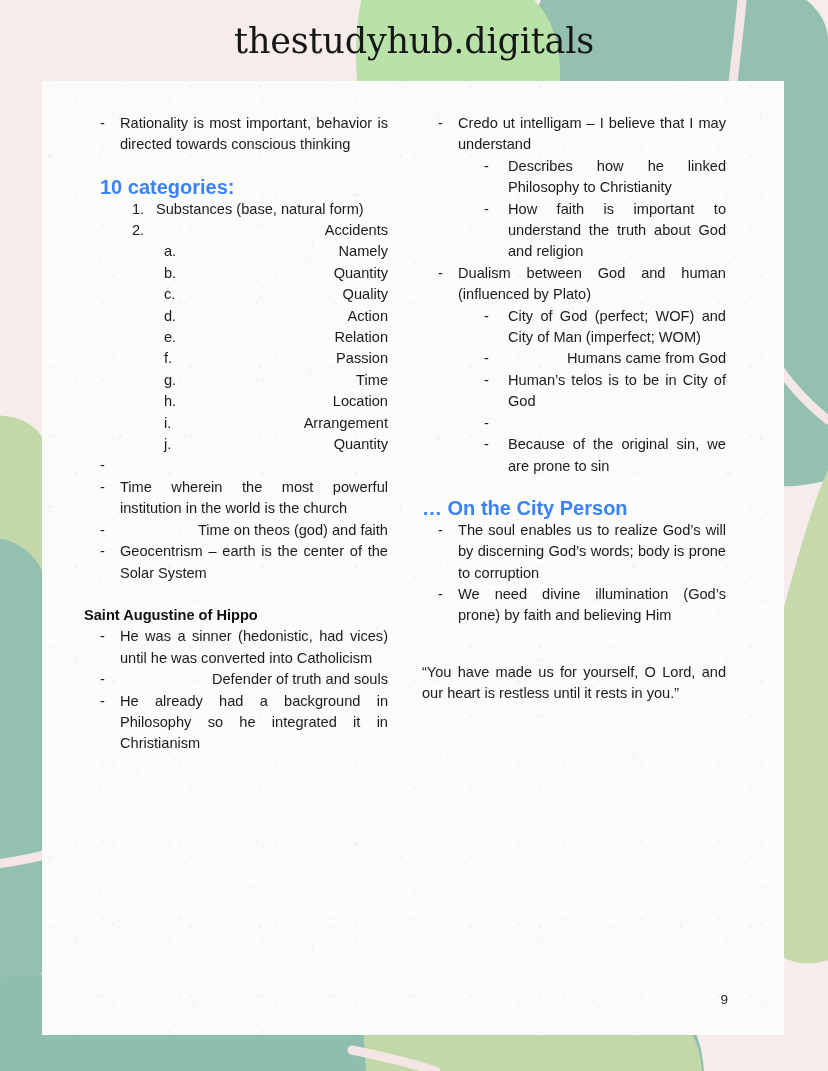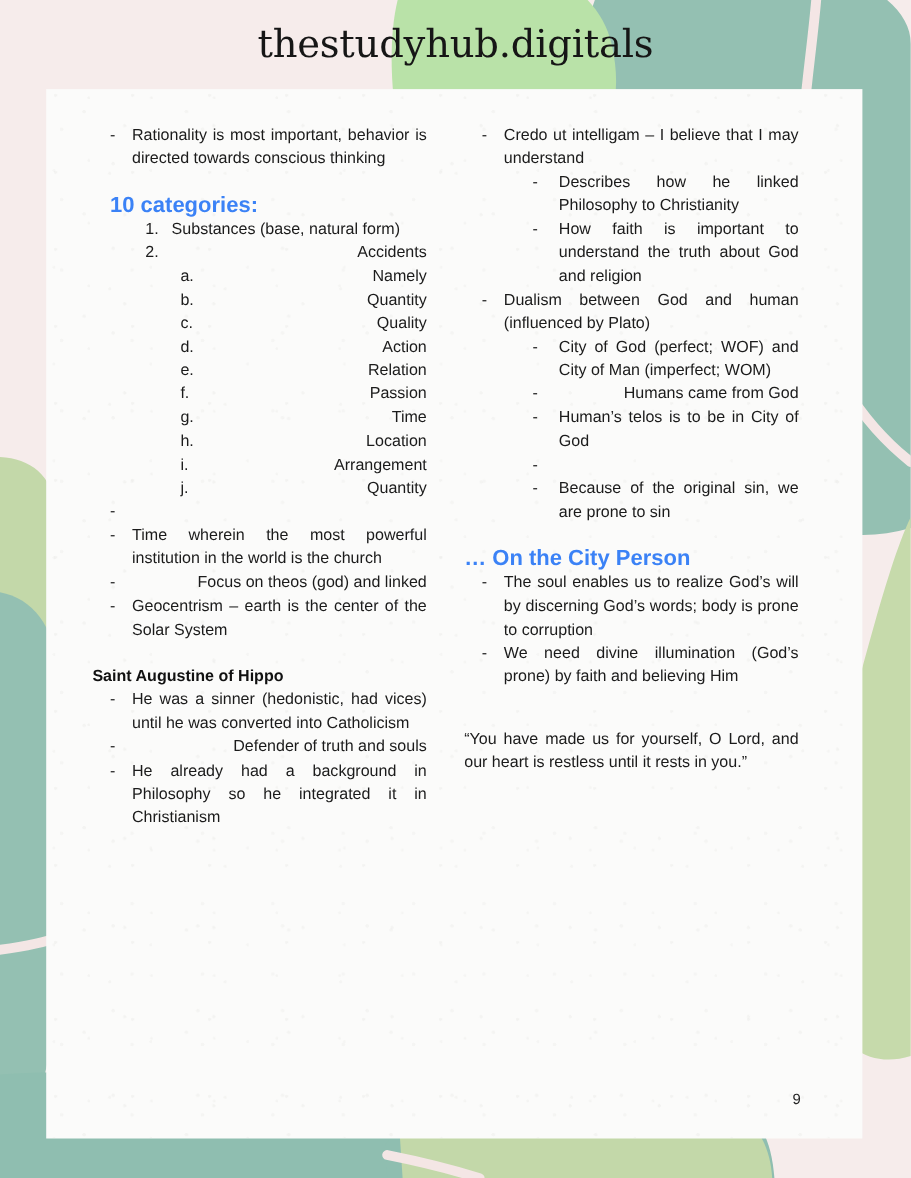--- a/index.html
+++ b/index.html
@@ -265,21 +265,21 @@
 
       <div class="row lvl1">
         <span class="marker">-</span>
       </div>
       <div class="row lvl1">
         <span class="marker">-</span>
         <span class="body">Time wherein the most powerful institution in the world is the church</span>
       </div>
       <div class="row lvl1">
         <span class="marker">-</span>
-        <span class="body left">Focus on theos (god) and linked</span>
+        <span class="body left">Time on theos (god) and faith</span>
       </div>
       <div class="row lvl1">
         <span class="marker">-</span>
         <span class="body">Geocentrism – earth is the center of the Solar System</span>
       </div>
 
       <div class="section-head">Saint Augustine of Hippo</div>
 
       <div class="row lvl1">
         <span class="marker">-</span>

